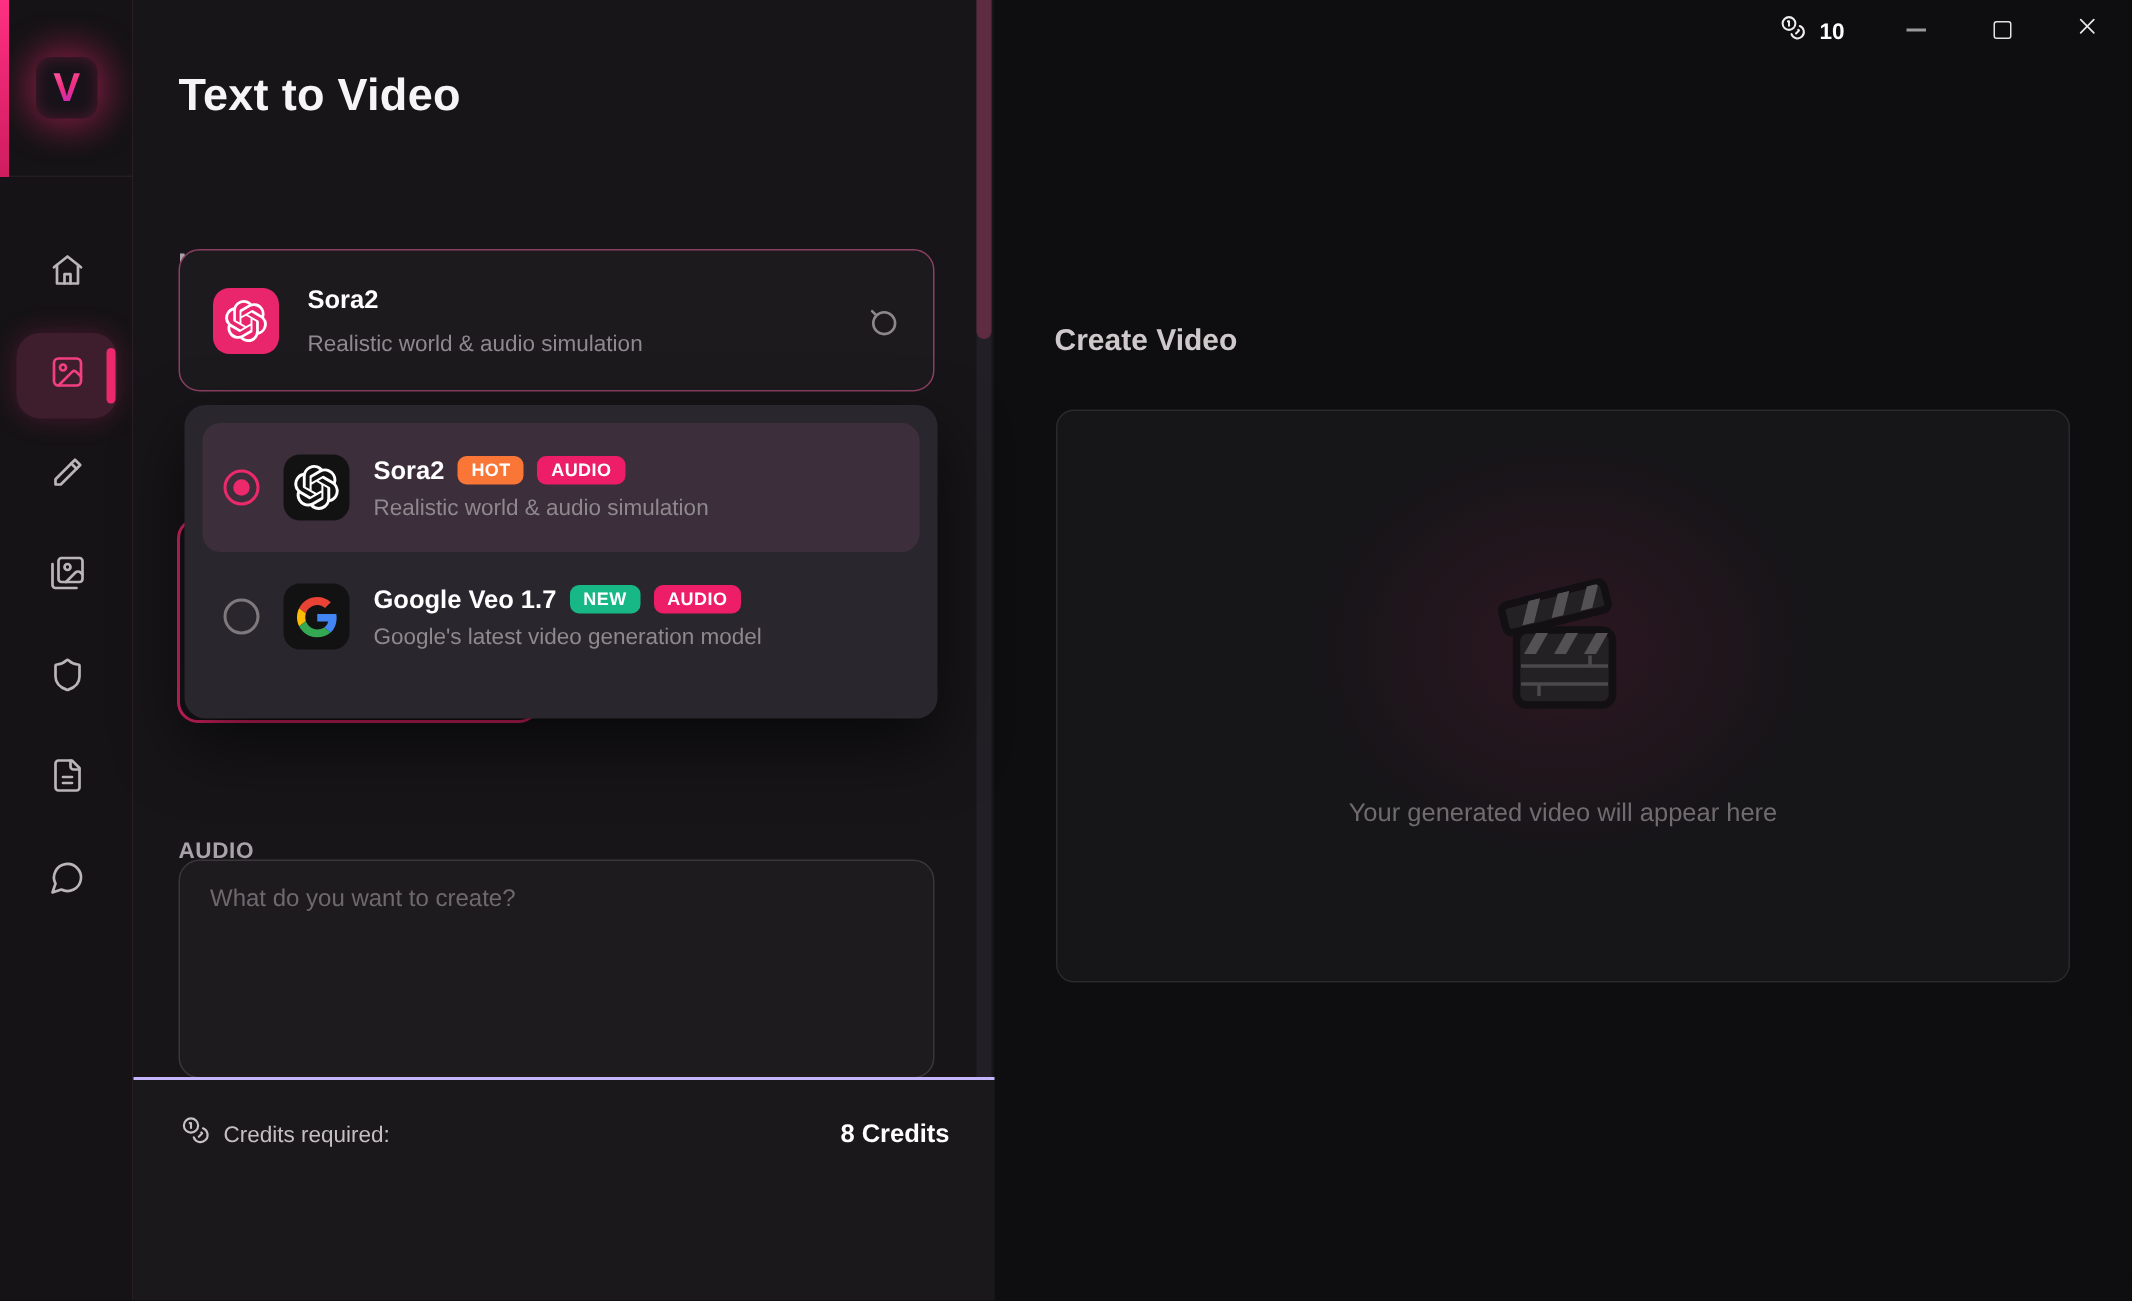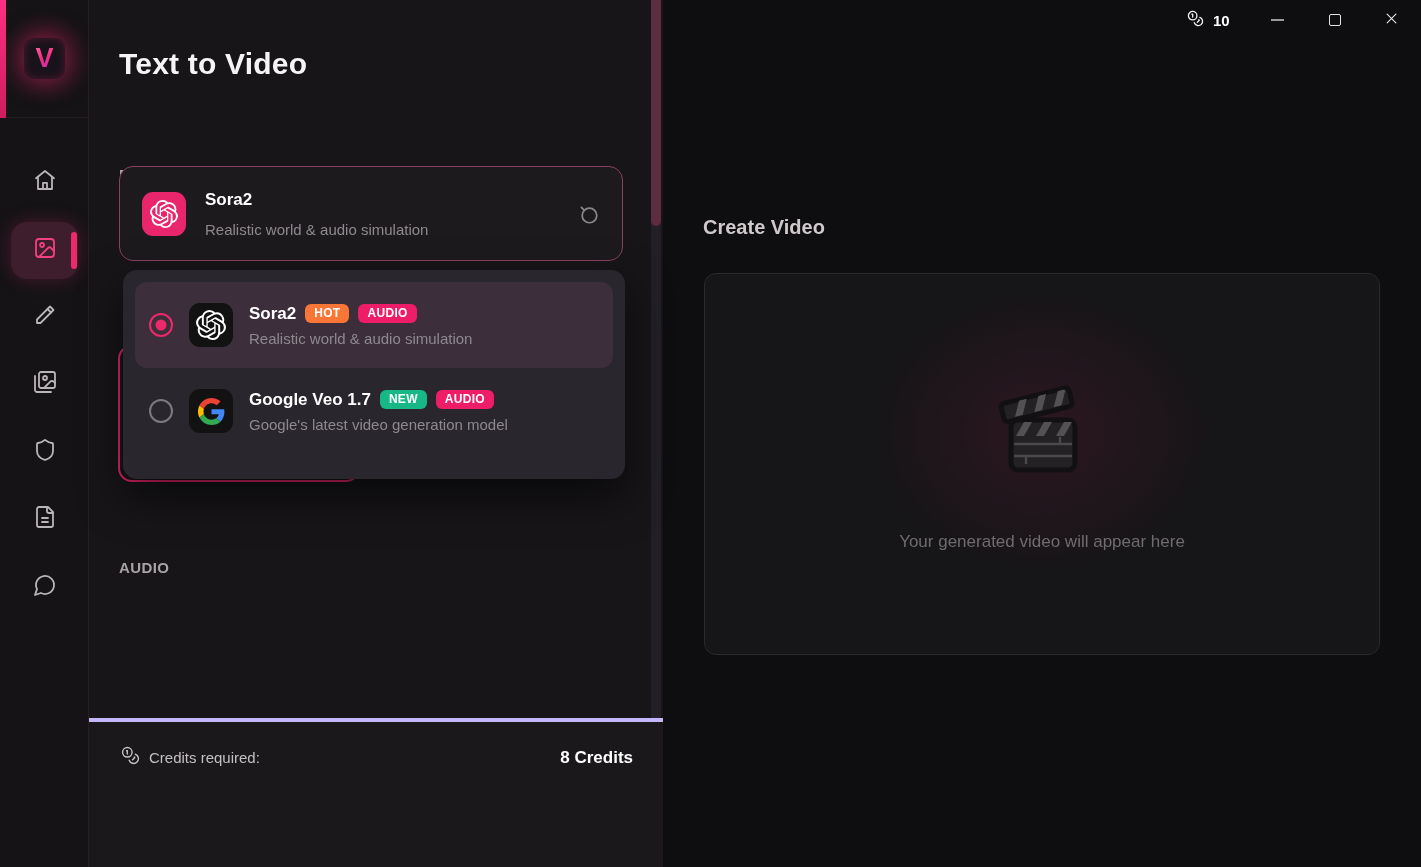--- a/index.html
+++ b/index.html
@@ -71,21 +71,21 @@
   .badge-hot { background:#f97636; } .badge-audio { background:#ed1e67; } .badge-new { background:#17b886; }
   .opt-desc { font-size:15px; color:#8e898e; margin-top:6px; }
 
   .prompt-input { position:absolute; left:30px; top:573px; width:504px; height:146px;
                   background:#1d1b1e; border:1px solid #3a373b; border-radius:14px;
                   resize:none; outline:none; padding:17px 20px; font-size:16px; color:#ddd8dd;
                   font-family:"Liberation Sans", sans-serif; z-index:0; }
   .prompt-input::placeholder { color:#6e696d; }
 
   .footer { position:absolute; left:0; top:718px; width:574px; height:149px;
-            background:#1a181a; border-top:4px solid #c4b5fd; z-index:3; }
+            background:#1a181a; border-top:2px solid #c4b5fd; z-index:3; }
   .credits-row { display:flex; align-items:center; gap:9px; padding:24px 30px 0 32px; }
   .credits-row svg { color:#c6c2c6; flex:none; }
   .credits-label { font-size:15px; color:#c3bfc3; }
   .credits-value { margin-left:auto; font-size:17px; font-weight:700; color:#fff; }
   .create-btn { position:absolute; left:30px; top:65px; width:514px; height:53px;
                 border-radius:12px; background:#242224; border:1px solid #3b393b;
                 display:flex; align-items:center; justify-content:center; gap:10px;
                 color:#6f6c6f; font-size:18px; font-weight:700; cursor:default; }
 
   .scroll-track { position:absolute; left:562px; top:0; width:10px; height:718px; background:#222026; }
@@ -232,20 +232,21 @@
             <span class="opt-name">Google Veo 1.7</span>
             <span class="badge badge-new">NEW</span>
             <span class="badge badge-audio">AUDIO</span>
           </div>
           <div class="opt-desc">Google's latest video generation model</div>
         </div>
       </div>
     </div>
 
     <div class="section-label label-prompt">AUDIO</div>
+    <textarea class="prompt-input" placeholder="What do you want to create?" style=""></textarea>
 
     <div class="scroll-track"></div>
     <div class="scroll-thumb"></div>
 
     <div class="footer">
       <div class="credits-row">
         <span><svg viewBox="0 0 24 24" width="19" height="19" fill="none" stroke="currentColor" stroke-width="1.8" stroke-linecap="round" stroke-linejoin="round">
               <circle cx="8" cy="8" r="6"></circle>
               <path d="M18.09 10.37A6 6 0 1 1 10.34 18"></path>
               <path d="M7 6h1v4"></path>

